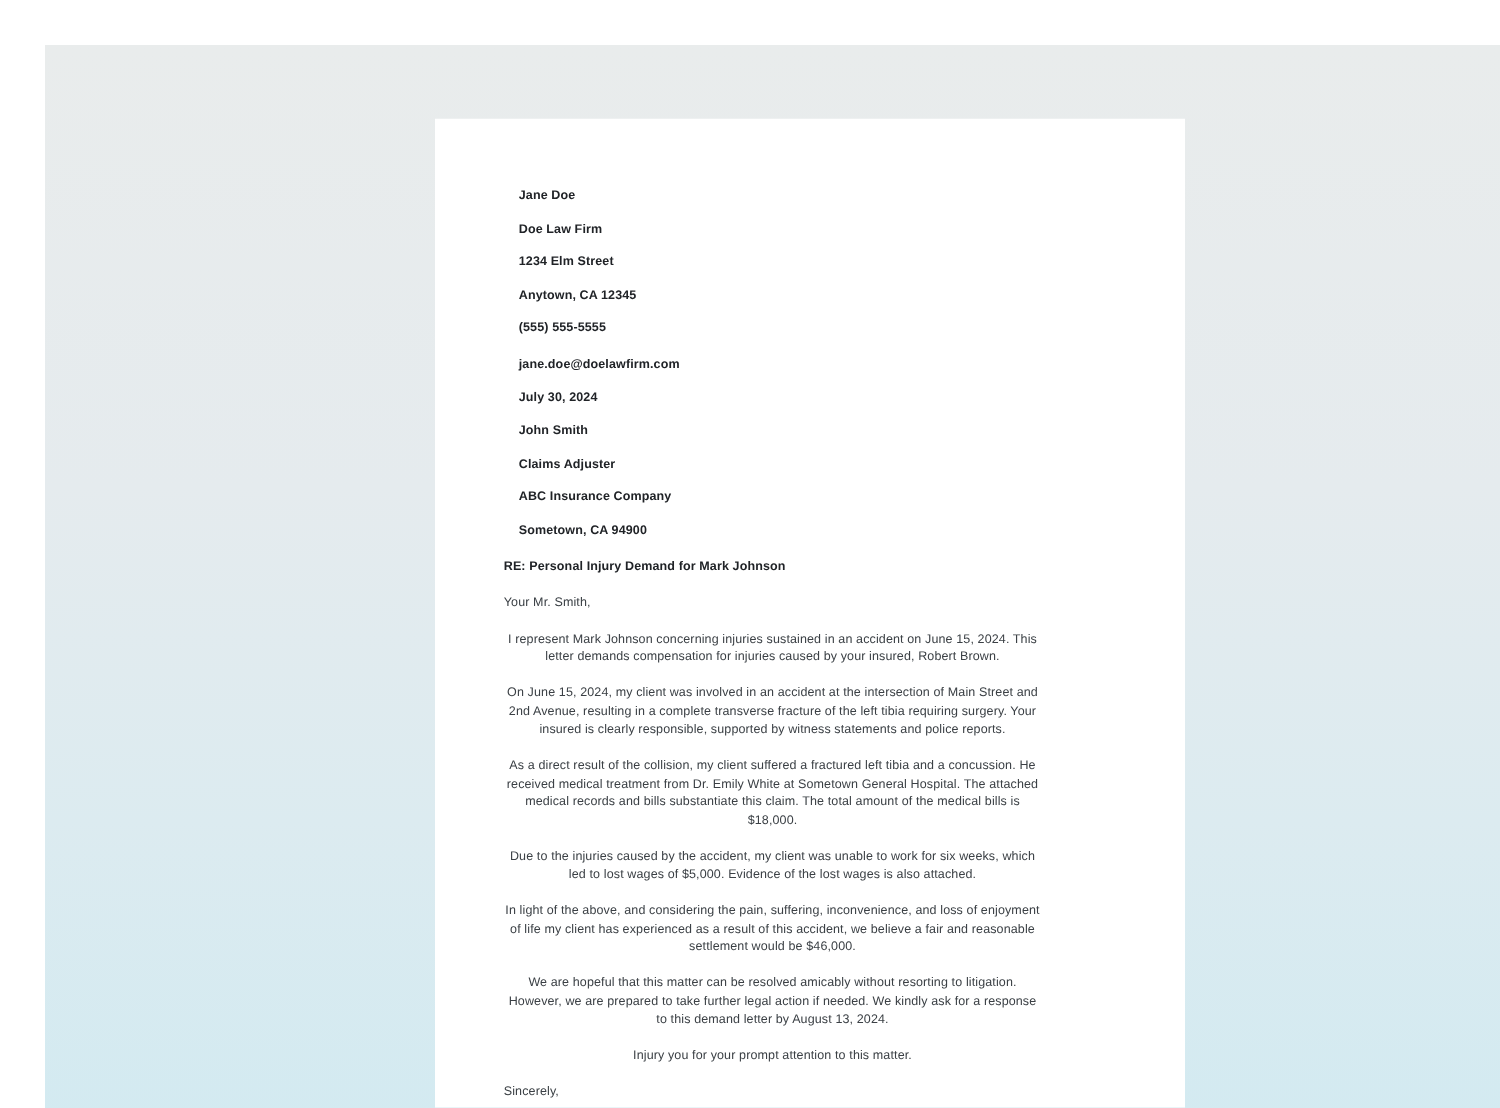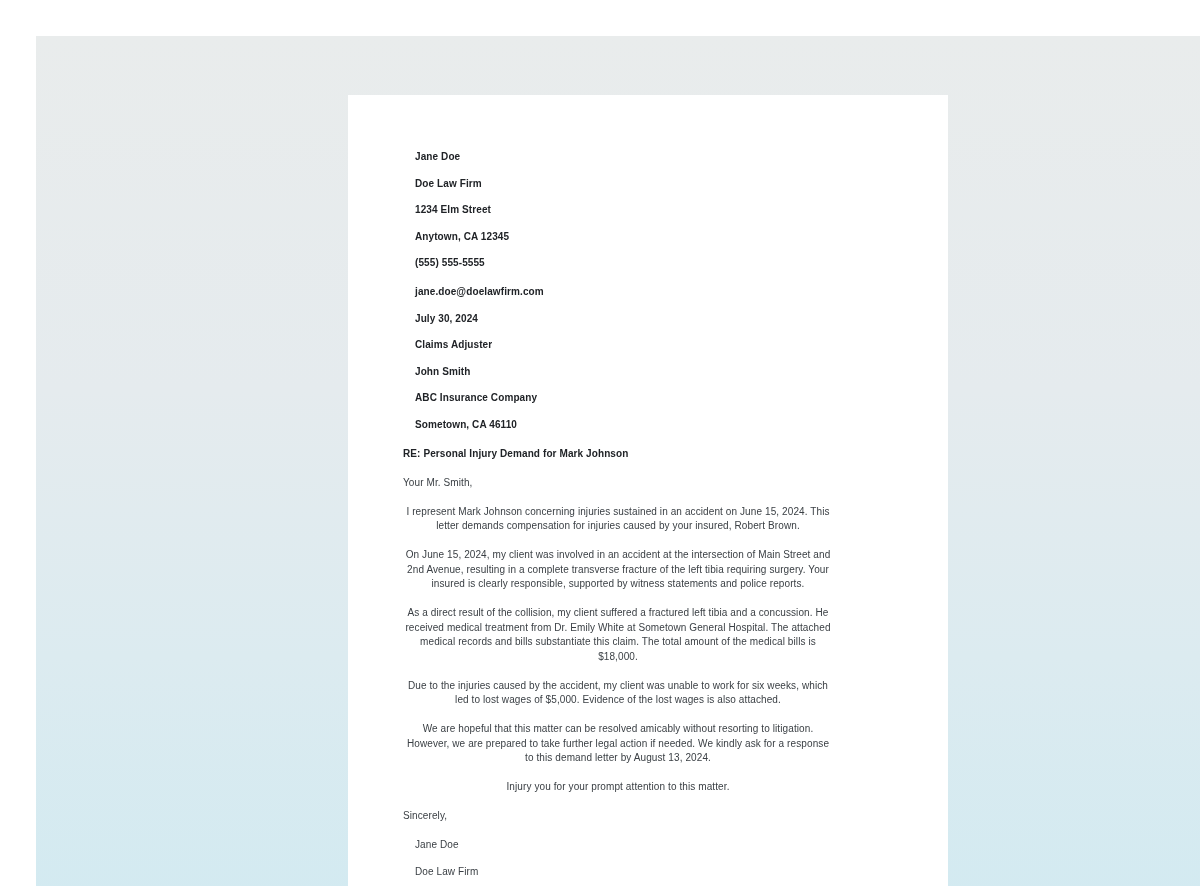--- a/index.html
+++ b/index.html
@@ -45,34 +45,35 @@
         <div>Jane Doe</div>
         <div>Doe Law Firm</div>
         <div>1234 Elm Street</div>
         <div>Anytown, CA 12345</div>
         <div>(555) 555-5555</div>
       </div>
 
       <div class="block bold">
         <div>jane.doe@doelawfirm.com</div>
         <div>July 30, 2024</div>
+        <div>John Smith</div>
         <div>Claims Adjuster</div>
-        <div>John Smith</div>
         <div>ABC Insurance Company</div>
-        <div>Sometown, CA 46110</div>
+        <div>Sometown, CA 94900</div>
       </div>
 
       <div class="block bold">RE: Personal Injury Demand for Mark Johnson</div>
 
       <div class="block">Your Mr. Smith,</div>
 
       <div class="para">I represent Mark Johnson concerning injuries sustained in an accident on June 15, 2024. This letter demands compensation for injuries caused by your insured, Robert Brown.</div>
       <div class="para">On June 15, 2024, my client was involved in an accident at the intersection of Main Street and 2nd Avenue, resulting in a complete transverse fracture of the left tibia requiring surgery. Your insured is clearly responsible, supported by witness statements and police reports.</div>
       <div class="para">As a direct result of the collision, my client suffered a fractured left tibia and a concussion. He received medical treatment from Dr. Emily White at Sometown General Hospital. The attached medical records and bills substantiate this claim. The total amount of the medical bills is $18,000.</div>
       <div class="para">Due to the injuries caused by the accident, my client was unable to work for six weeks, which led to lost wages of $5,000. Evidence of the lost wages is also attached.</div>
+      <div class="para">In light of the above, and considering the pain, suffering, inconvenience, and loss of enjoyment of life my client has experienced as a result of this accident, we believe a fair and reasonable settlement would be $46,000.</div>
       <div class="para">We are hopeful that this matter can be resolved amicably without resorting to litigation. However, we are prepared to take further legal action if needed. We kindly ask for a response to this demand letter by August 13, 2024.</div>
       <div class="para">Injury you for your prompt attention to this matter.</div>
 
       <div class="block">Sincerely,</div>
 
       <div class="block">
         <div>Jane Doe</div>
         <div>Doe Law Firm</div>
       </div>
 

